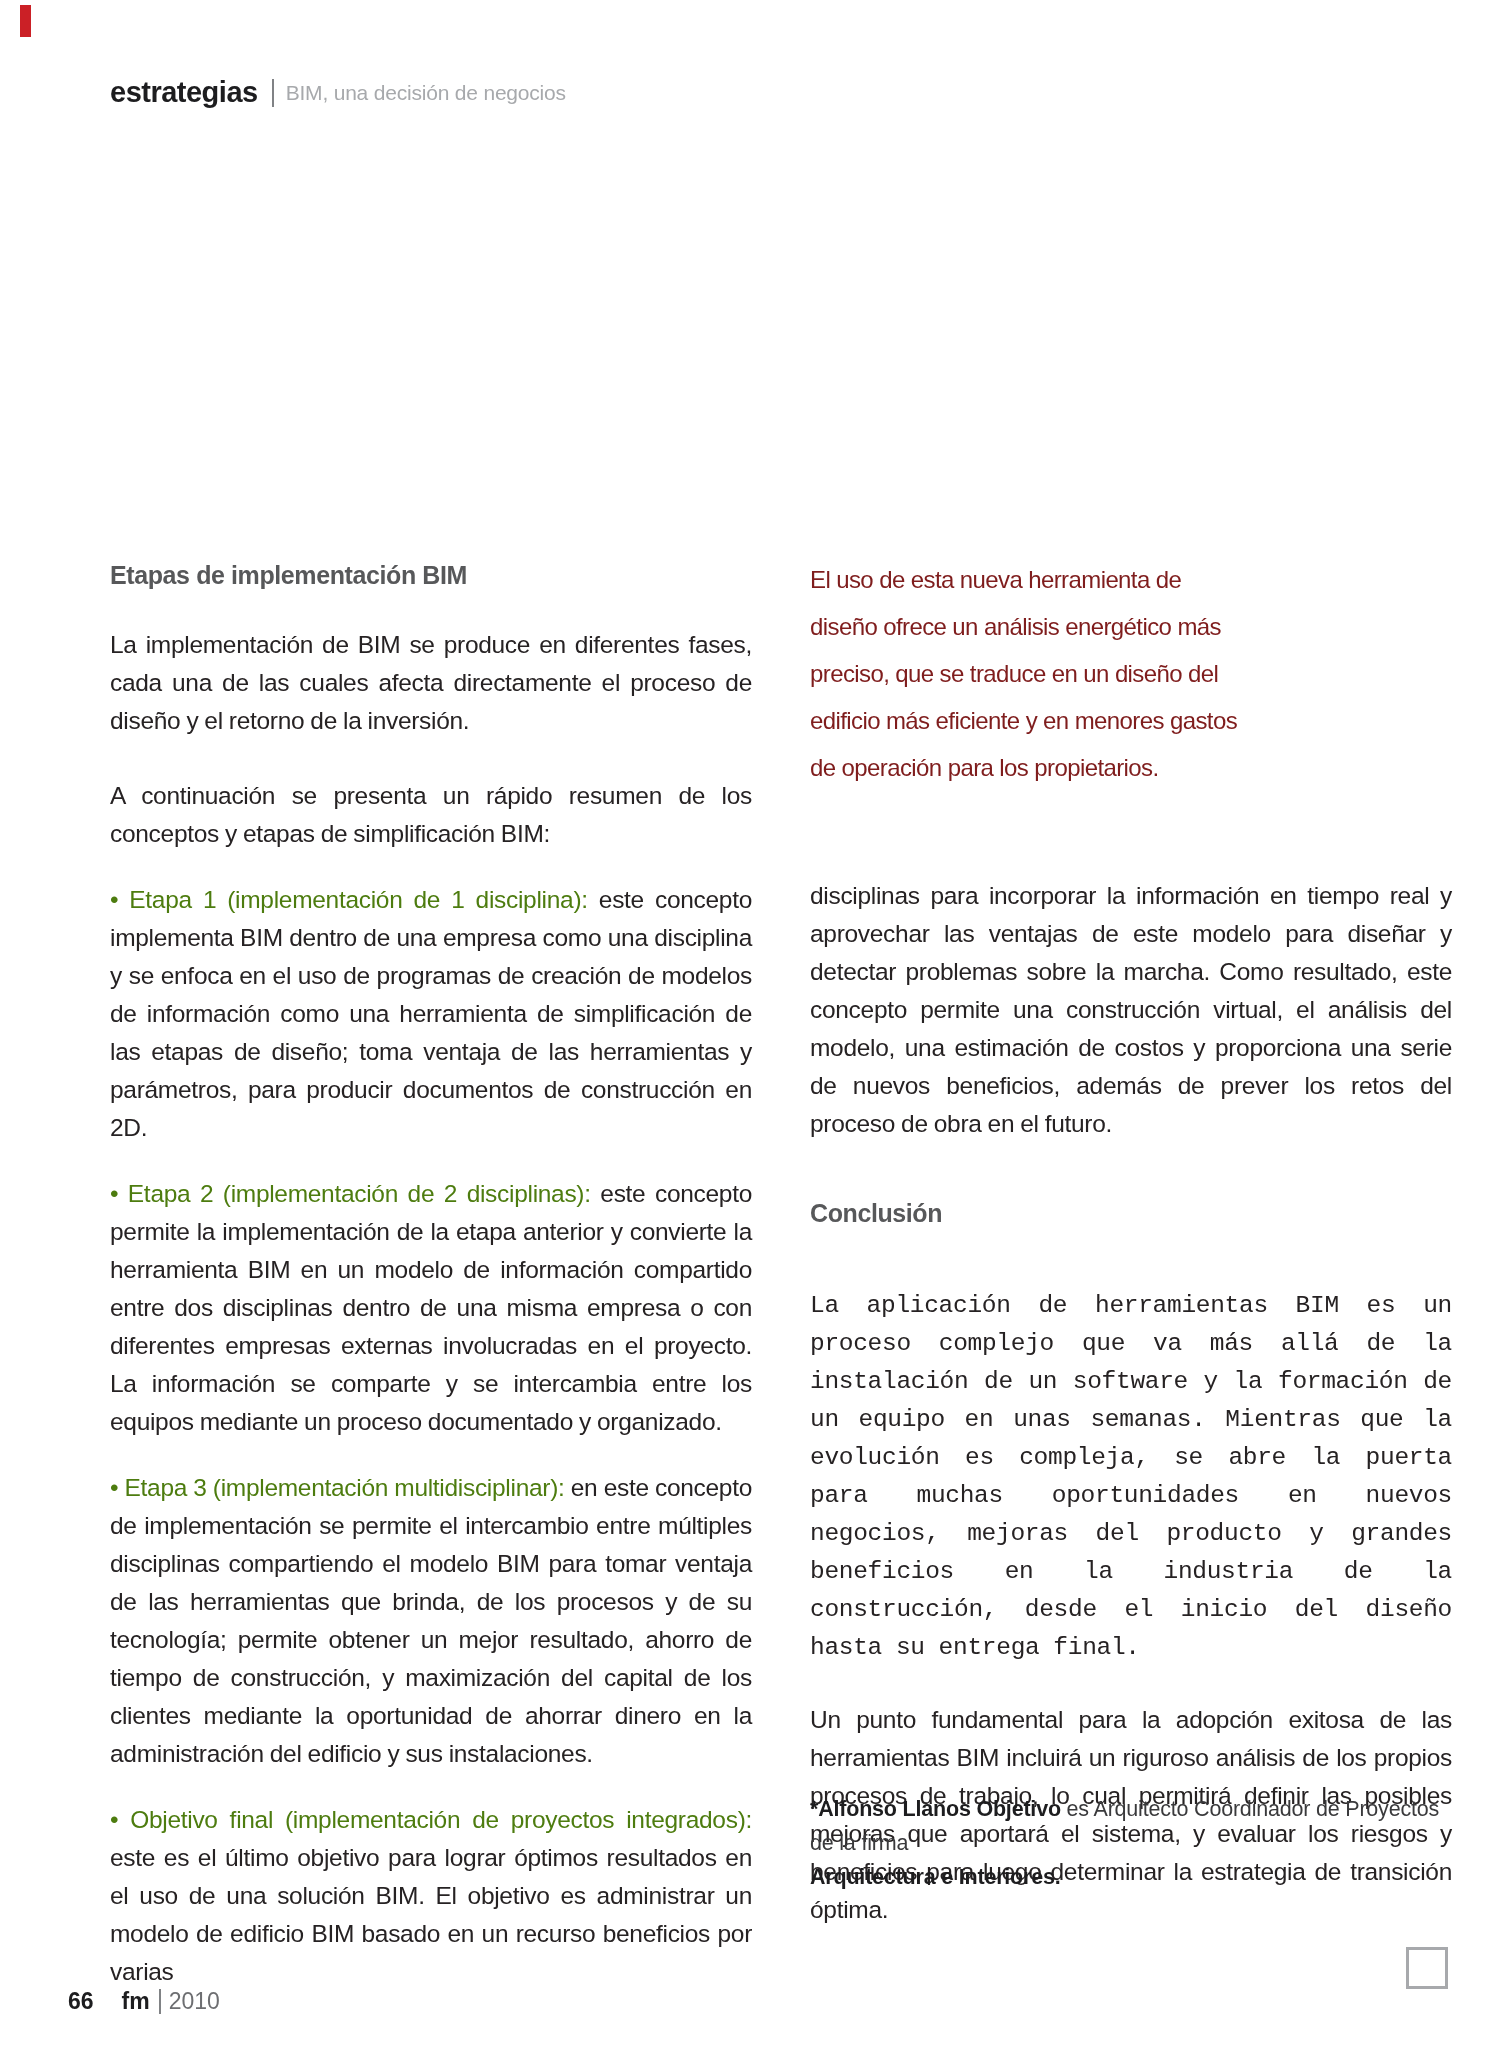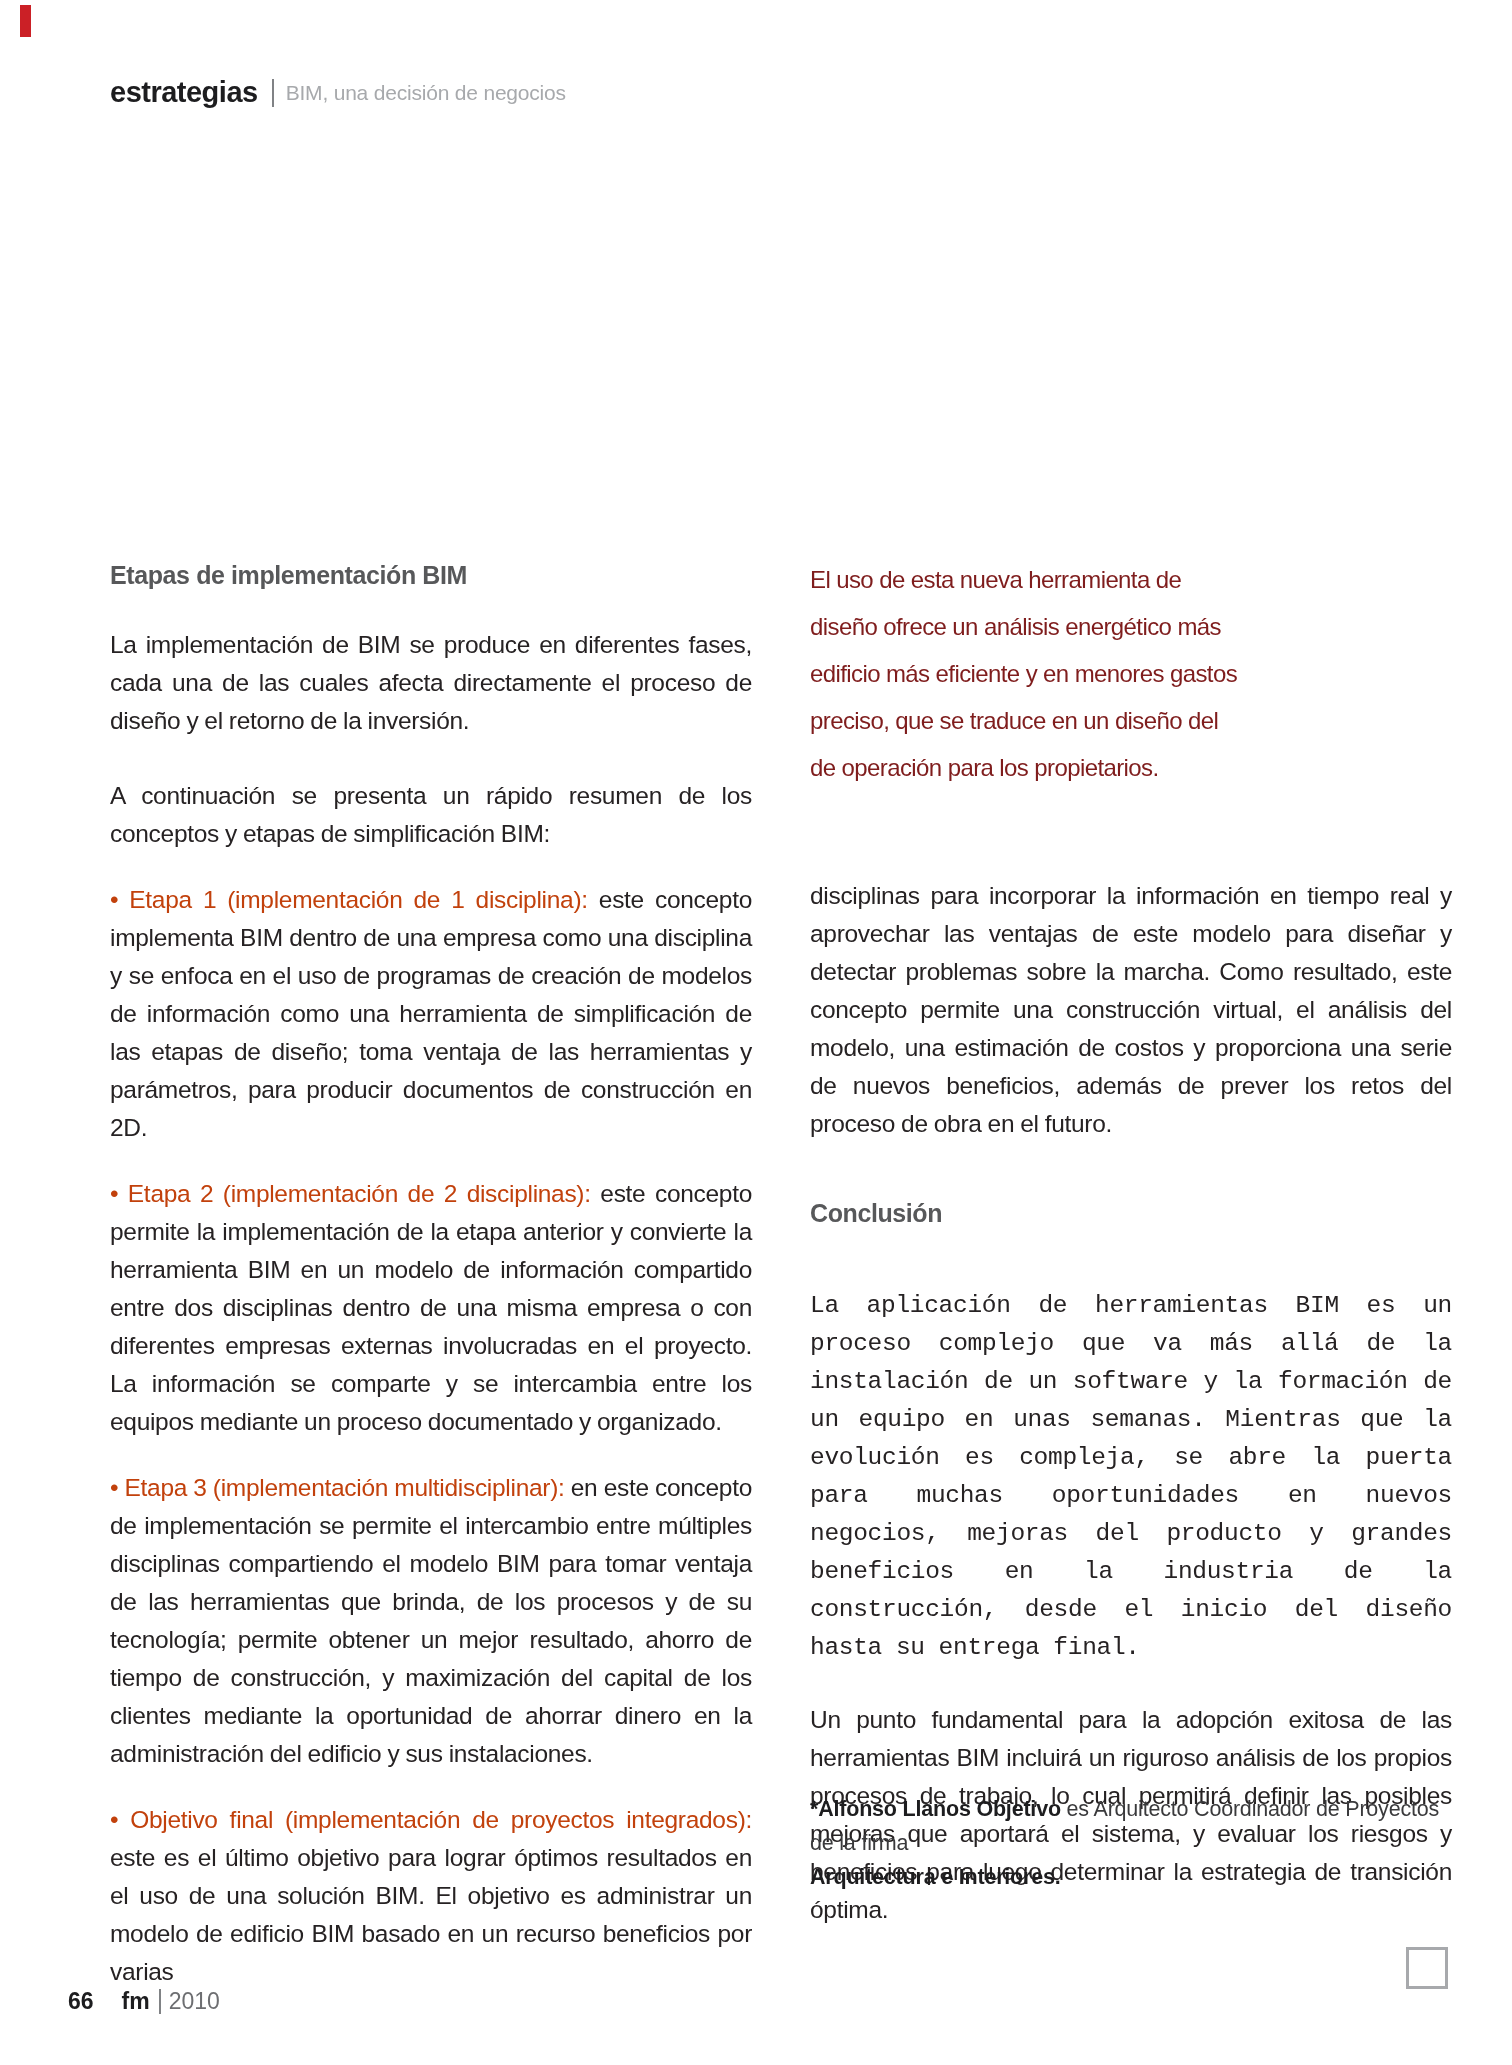--- a/index.html
+++ b/index.html
@@ -36,21 +36,21 @@
     margin:0;font-size:25px;line-height:30px;font-weight:bold;
     color:#57585a;letter-spacing:-0.4px;
   }
   p.body{
     margin:0;font-size:24.5px;line-height:38px;color:#262223;
     text-align:justify;letter-spacing:-0.3px;word-spacing:-0.5px;
   }
   .col-left p.intro-1{margin-top:36px;}
   .col-left p.intro-2{margin-top:37px;}
   p.bullet{margin-top:28px;}
-  .bullet .lead{color:#c2410c;}
+  .bullet .lead{color:#4d7c0f;}
   .quote{margin:0;}
   .quote .qline{
     font-size:24px;line-height:47px;color:#7f1d1d;
     letter-spacing:-0.6px;white-space:nowrap;
   }
   p.continuation{margin-top:86px;}
   h3.conclusion-heading{
     margin:56px 0 0 0;font-size:25px;line-height:28px;font-weight:bold;
     color:#57585a;letter-spacing:-0.4px;
   }
@@ -103,22 +103,22 @@
 
     <p class="body bullet"><span class="lead">• Etapa 3 (implementación multidisciplinar):</span> <span>en este concepto de implementación se permite el intercambio entre múltiples disciplinas compartiendo el modelo BIM para tomar ventaja de las herramientas que brinda, de los procesos y de su tecnología; permite obtener un mejor resultado, ahorro de tiempo de construcción, y maximización del capital de los clientes mediante la oportunidad de ahorrar dinero en la administración del edificio y sus instalaciones.</span></p>
 
     <p class="body bullet"><span class="lead">• Objetivo final (implementación de proyectos integrados):</span> <span>este es el último objetivo para lograr óptimos resultados en el uso de una solución BIM. El objetivo es administrar un modelo de edificio BIM basado en un recurso beneficios por varias</span></p>
   </div>
 
   <div class="col col-right">
     <div class="quote">
       <div class="qline">El uso de esta nueva herramienta de</div>
       <div class="qline">diseño ofrece un análisis energético más</div>
+      <div class="qline">preciso, que se traduce en un diseño del</div>
       <div class="qline">edificio más eficiente y en menores gastos</div>
-      <div class="qline">preciso, que se traduce en un diseño del</div>
       <div class="qline">de operación para los propietarios.</div>
     </div>
 
     <p class="body continuation">disciplinas para incorporar la información en tiempo real y aprovechar las ventajas de este modelo para diseñar y detectar problemas sobre la marcha. Como resultado, este concepto permite una construcción virtual, el análisis del modelo, una estimación de costos y proporciona una serie de nuevos beneficios, además de prever los retos del proceso de obra en el futuro.</p>
 
     <h3 class="conclusion-heading">Conclusión</h3>
 
     <p class="body conclusion-1">La aplicación de herramientas BIM es un proceso complejo que va más allá de la instalación de un software y la formación de un equipo en unas semanas. Mientras que la evolución es compleja, se abre la puerta para muchas oportunidades en nuevos negocios, mejoras del producto y grandes beneficios en la industria de la construcción, desde el inicio del diseño hasta su entrega final.</p>
     <p class="body conclusion-2">Un punto fundamental para la adopción exitosa de las herramientas BIM incluirá un riguroso análisis de los propios procesos de trabajo, lo cual permitirá definir las posibles mejoras que aportará el sistema, y evaluar los riesgos y beneficios para luego determinar la estrategia de transición óptima.</p>
 

